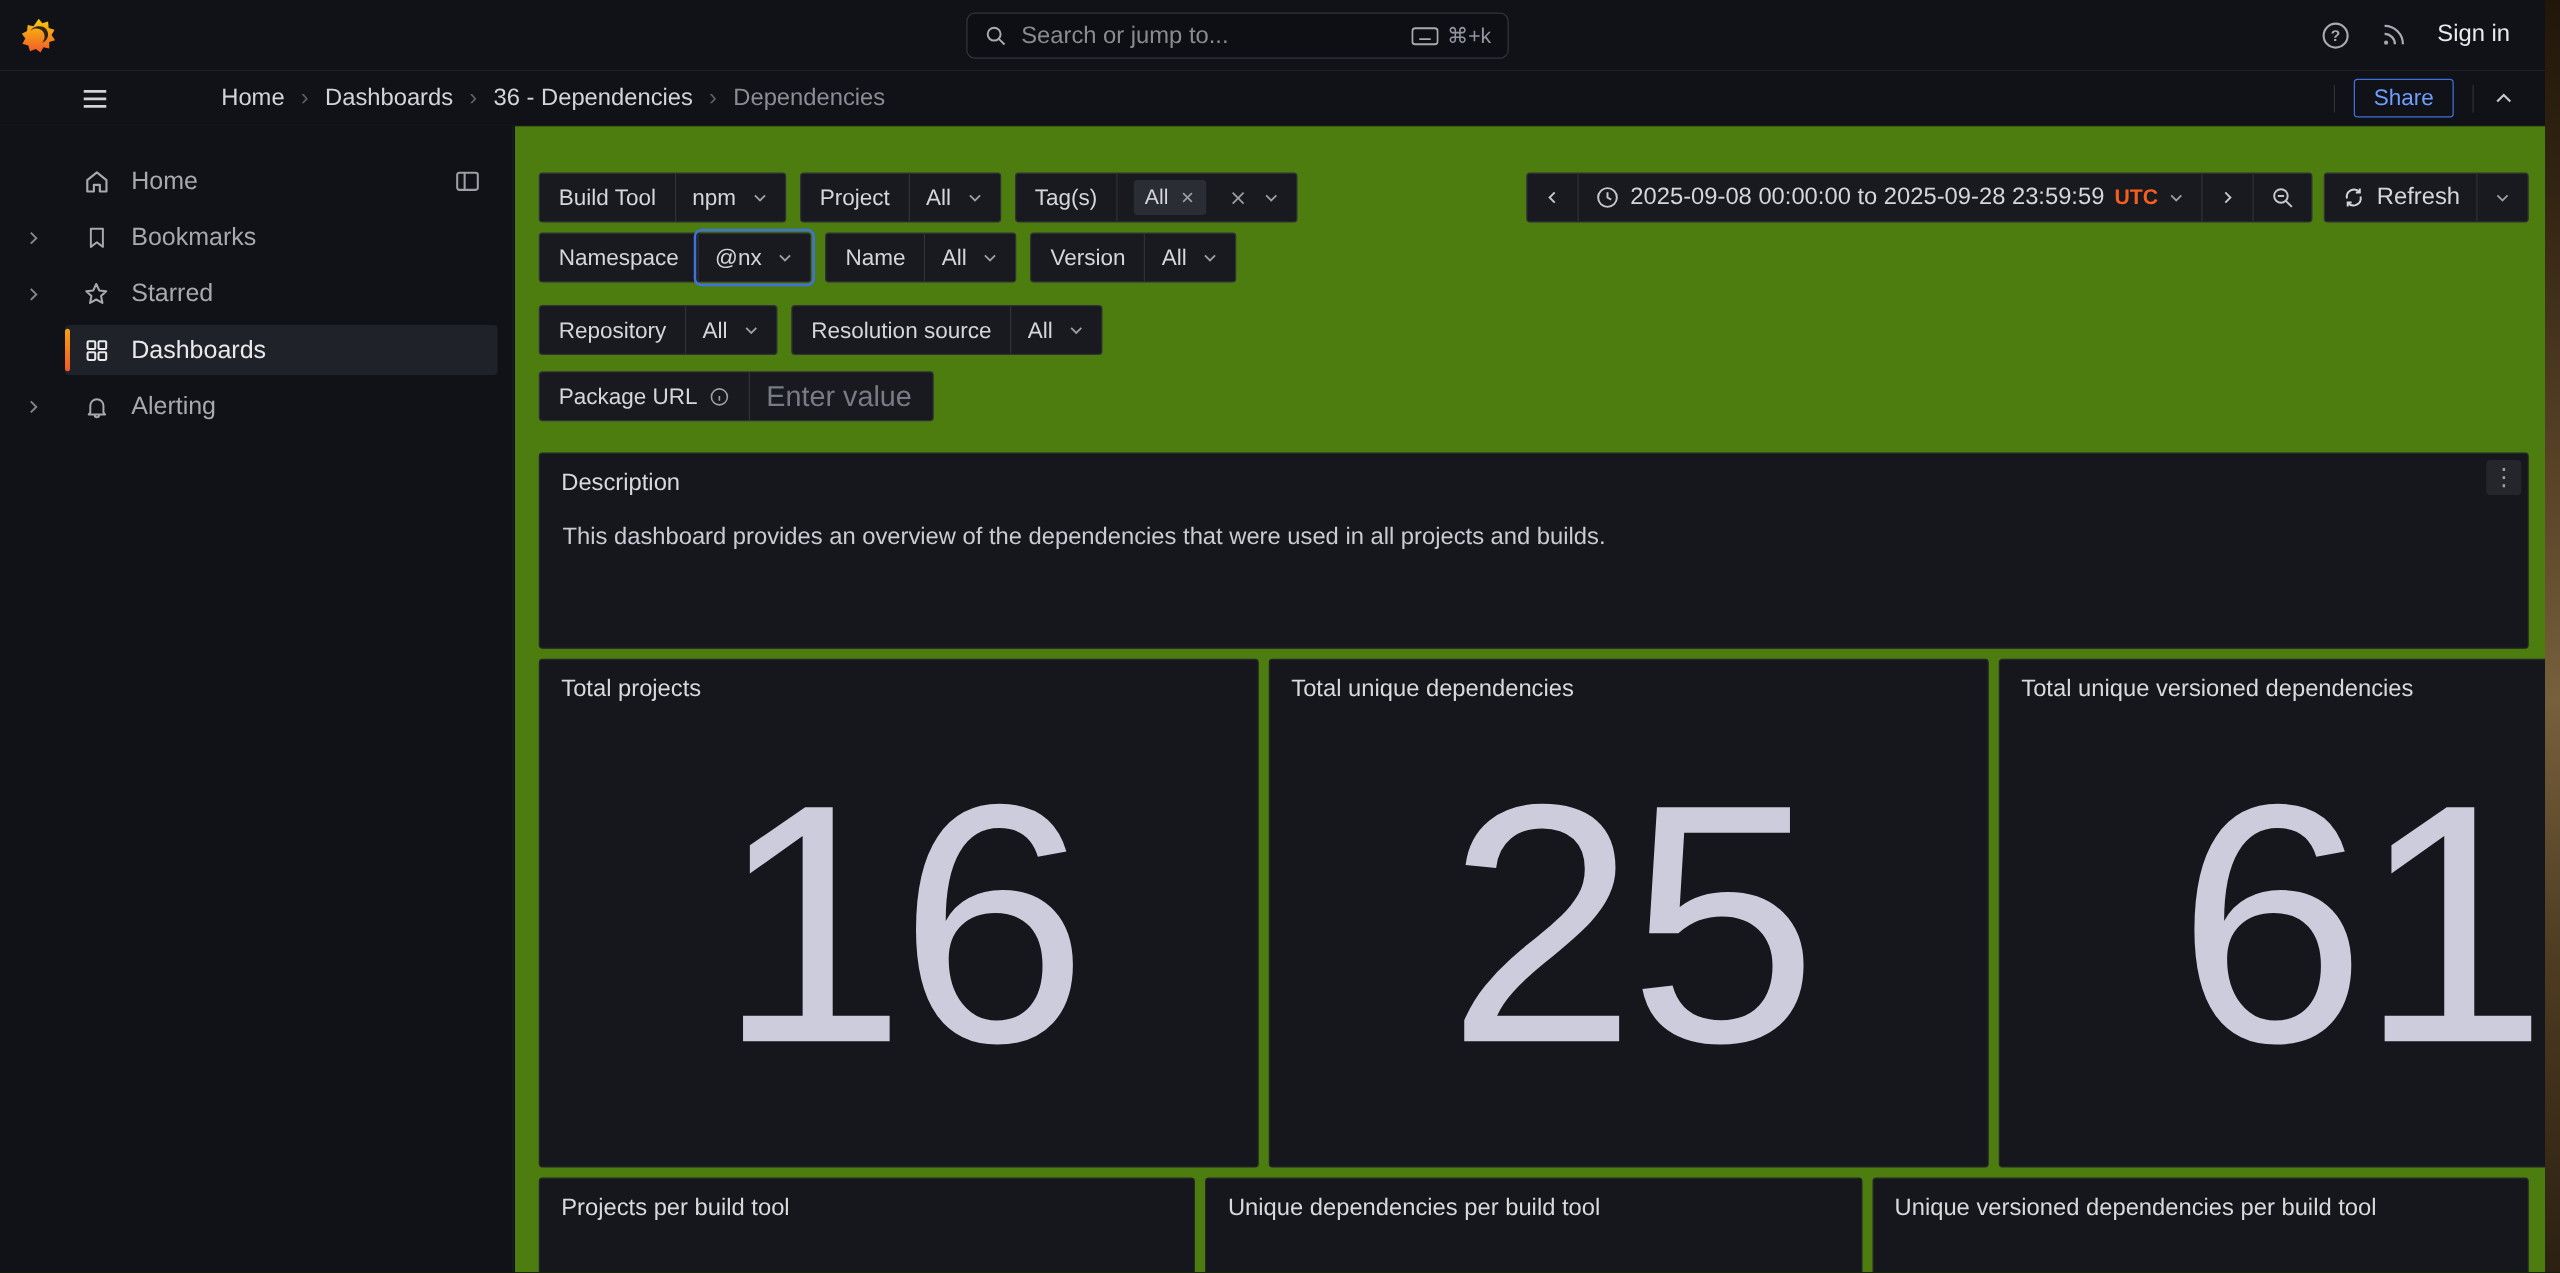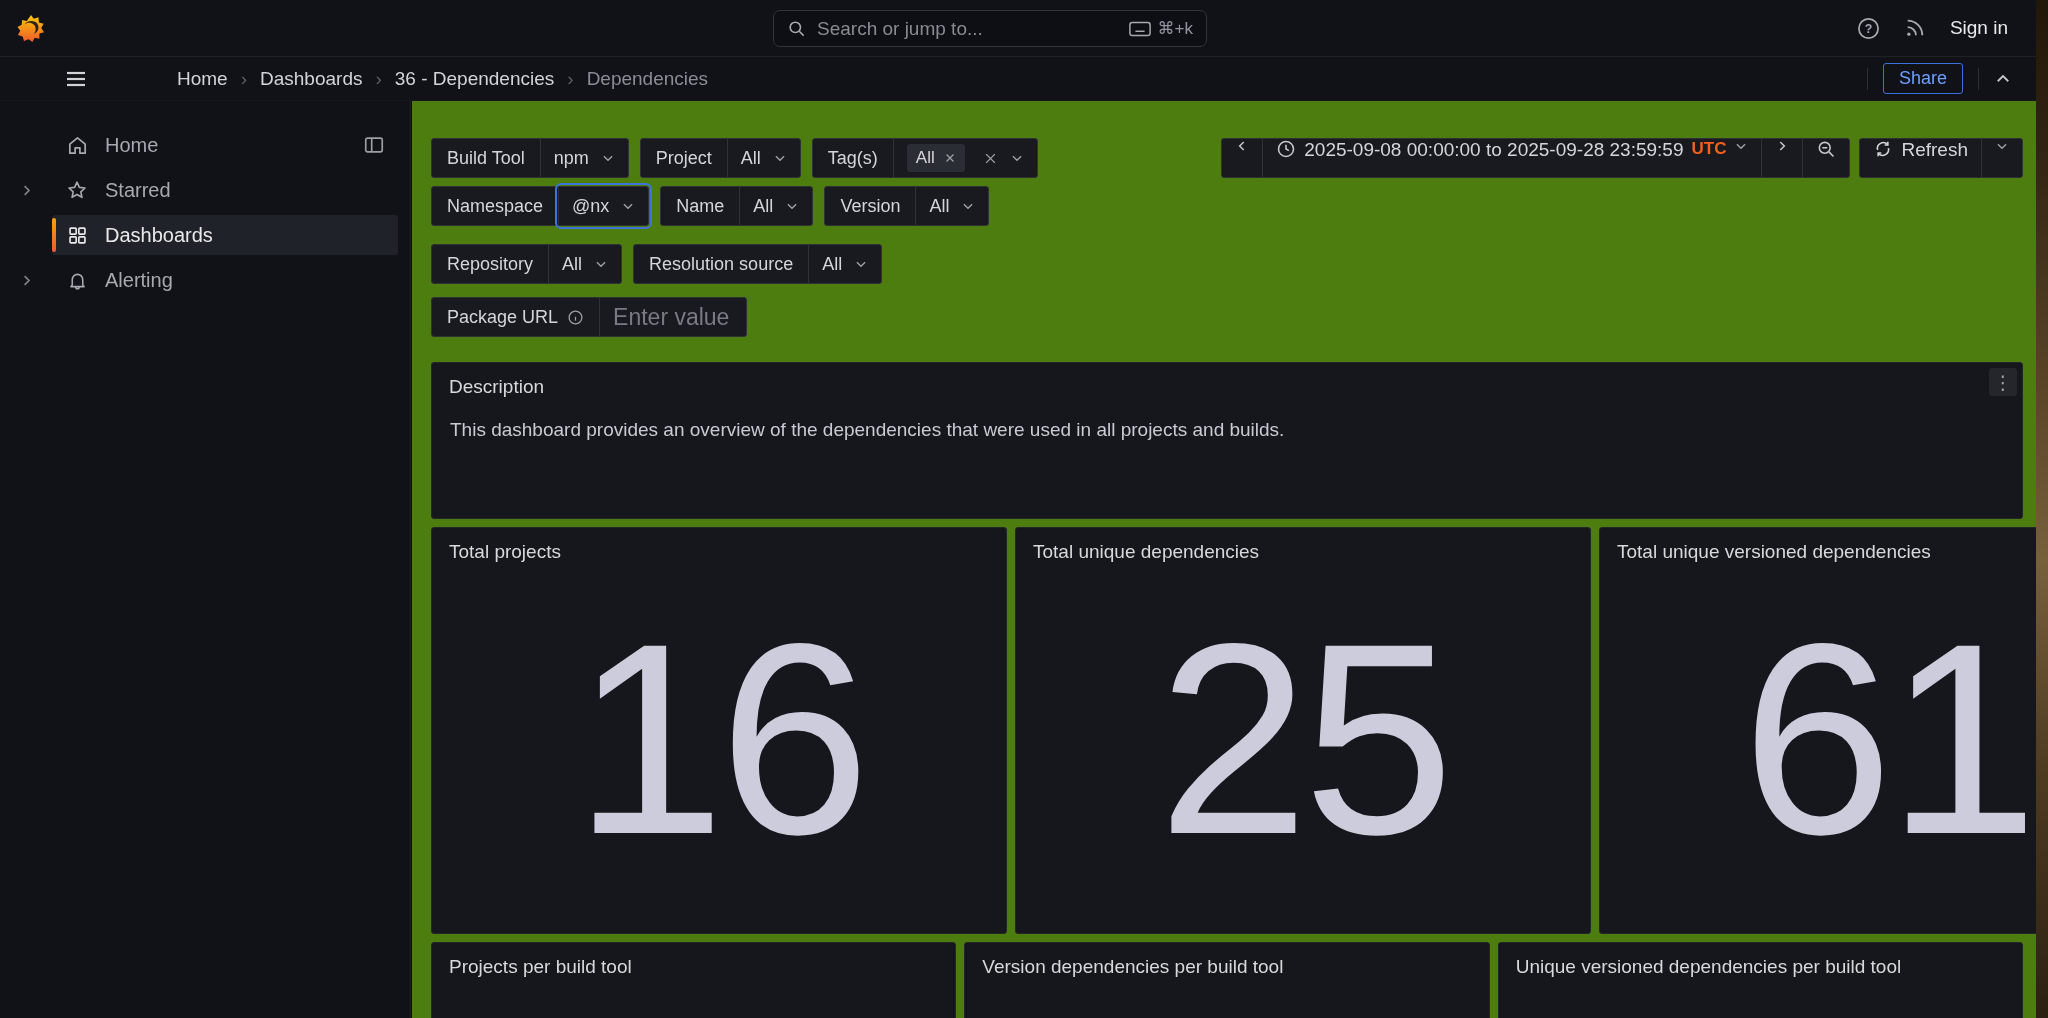--- a/index.html
+++ b/index.html
@@ -58,21 +58,21 @@
   .pvalue.focus{outline:2px solid #3f73dc;outline-offset:2px;border-radius:2px}
   .dd{color:#9da0a6;flex:none}
   .chip{display:flex;align-items:center;gap:9px;background:#2b2d35;border-radius:3px;
         padding:4px 9px;font-size:17px;color:#d5d6da}
   .chip .x,.clear-x{color:#9da0a6;cursor:pointer}
   .pinput{width:146px;background:transparent;border:0;outline:0;color:#ccccdc;font:inherit;font-size:23px;padding:0 13px}
   .pinput::placeholder{color:#787b83}
 
   .timebar{position:absolute;top:37px;right:13px;display:flex;align-items:center;gap:9px}
   .tgroup{display:flex;align-items:stretch;height:40px;border:1px solid #2f3137;border-radius:3px;background:#181a20}
-  .tseg{display:flex;align-items:flex-start;gap:8px;padding:0 13px;cursor:pointer;color:#d5d6da}
+  .tseg{display:flex;align-items:center;gap:8px;padding:0 13px;cursor:pointer;color:#d5d6da}
   .tseg + .tseg{border-left:1px solid #2f3137}
   .trange{font-size:19px;font-weight:500}
   .utc{color:#f55f1e;font-weight:700;font-size:17px}
 
   
   .panel{position:absolute;background:#15171c;border:1px solid #23252b;border-radius:3px}
   .ptitle{padding:13px 17px 0;font-size:19px;font-weight:500;color:#d8d9da;cursor:pointer;white-space:nowrap}
   #desc{left:19px;top:261px;width:1592px;height:157px}
   #desc .pbody{padding:21px 18px;font-size:19px;color:#c9cad2}
   .kebab{position:absolute;top:5px;right:5px;width:28px;height:28px;border-radius:3px;background:#24262c;
@@ -192,20 +192,35 @@
         <span>Home</span>
         <span class="dock">
           <svg width="22" height="22" viewBox="0 0 24 24" fill="none" stroke="currentColor" stroke-width="1.8">
             <rect x="3" y="4.5" width="18" height="15" rx="2"></rect>
               <line x1="9.5" y1="4.5" x2="9.5" y2="19.5"></line>
           </svg>
         </span>
       </div>
     </div>
 
+    <div class="side-row">
+      <span class="chev-box">
+        <svg width="15" height="15" viewBox="0 0 24 24" fill="none" stroke="currentColor" stroke-width="2.6">
+          <polyline points="9 5 16 12 9 19"></polyline>
+        </svg>
+      </span>
+      <div class="side-link">
+        <span class="s-ic">
+          <svg width="21" height="21" viewBox="0 0 24 24" fill="none" stroke="currentColor" stroke-width="1.8">
+            <path d="M6.5 3.5h11V20l-5.5-4.2L6.5 20z" stroke-linejoin="round"></path>
+          </svg>
+        </span>
+        <span>Bookmarks</span>
+      </div>
+    </div>
 
     <div class="side-row">
       <span class="chev-box">
         <svg width="15" height="15" viewBox="0 0 24 24" fill="none" stroke="currentColor" stroke-width="2.6">
           <polyline points="9 5 16 12 9 19"></polyline>
         </svg>
       </span>
       <div class="side-link">
         <span class="s-ic">
           <svg width="22" height="22" viewBox="0 0 24 24" fill="none" stroke="currentColor" stroke-width="1.8">
@@ -454,21 +469,21 @@
         <div class="ptitle">Total unique versioned dependencies</div>
         <div class="value">61</div>
       </section>
     </div>
 
     <div class="bottom">
       <section class="panel" style="position:relative">
         <div class="ptitle">Projects per build tool</div>
       </section>
       <section class="panel" style="position:relative">
-        <div class="ptitle">Version dependencies per build tool</div>
+        <div class="ptitle">Unique dependencies per build tool</div>
       </section>
       <section class="panel" style="position:relative">
         <div class="ptitle">Unique versioned dependencies per build tool</div>
       </section>
     </div>
   </main>
 
   <div class="wall"></div>
 </div>
 

